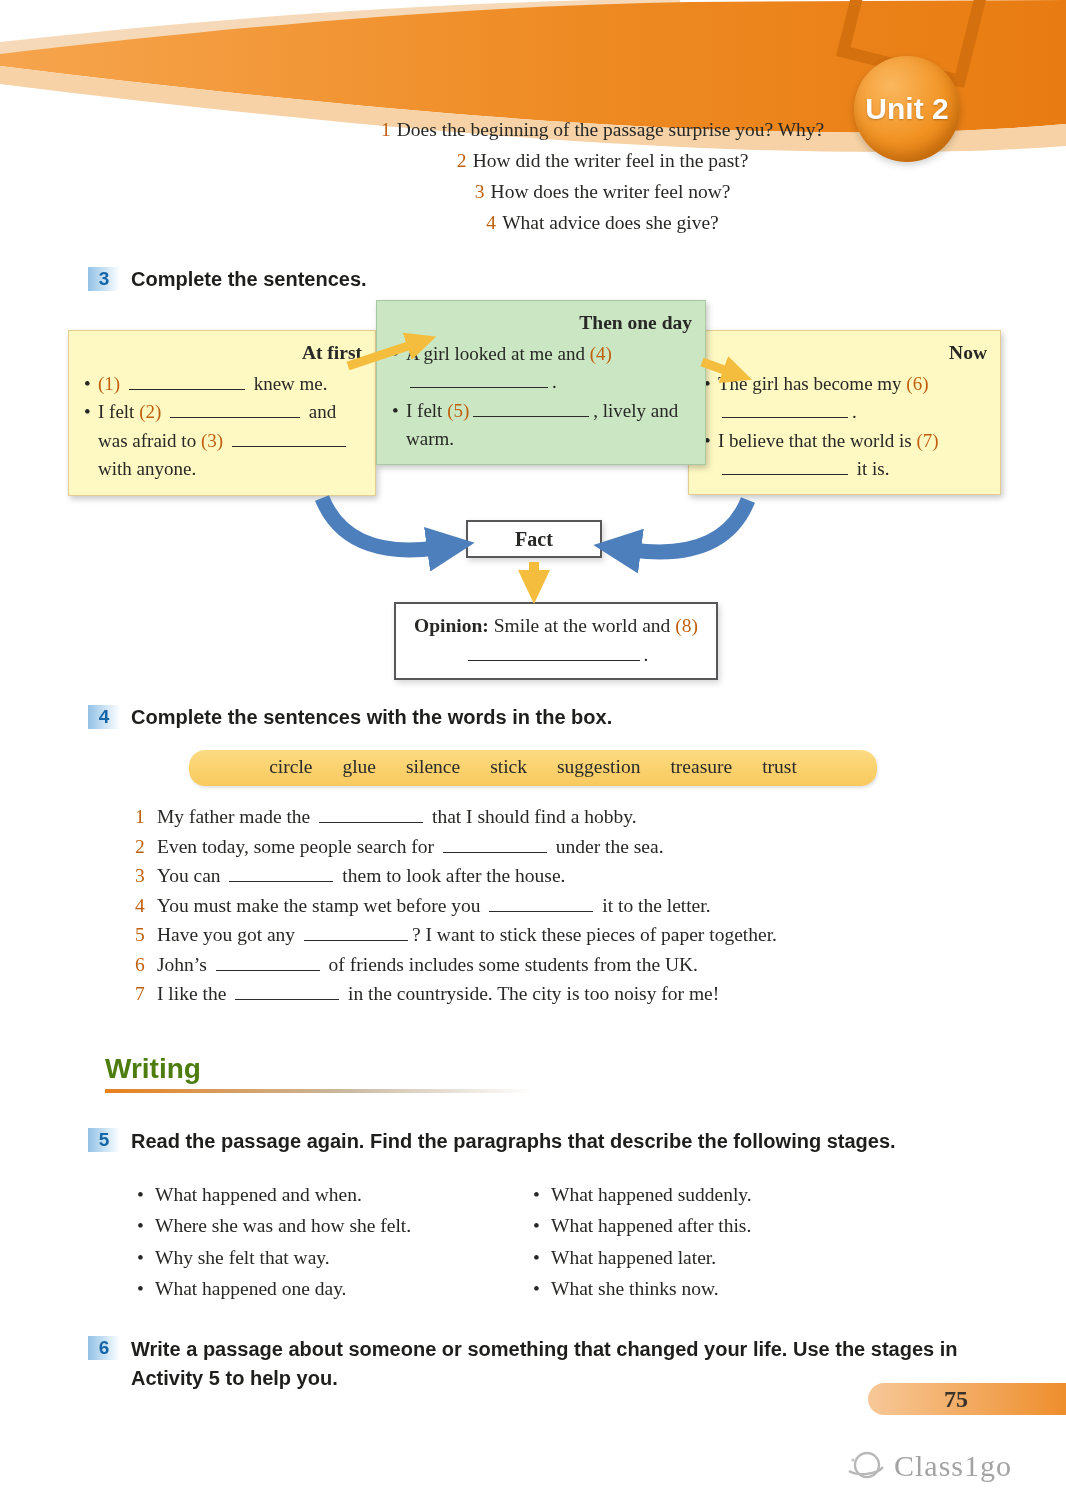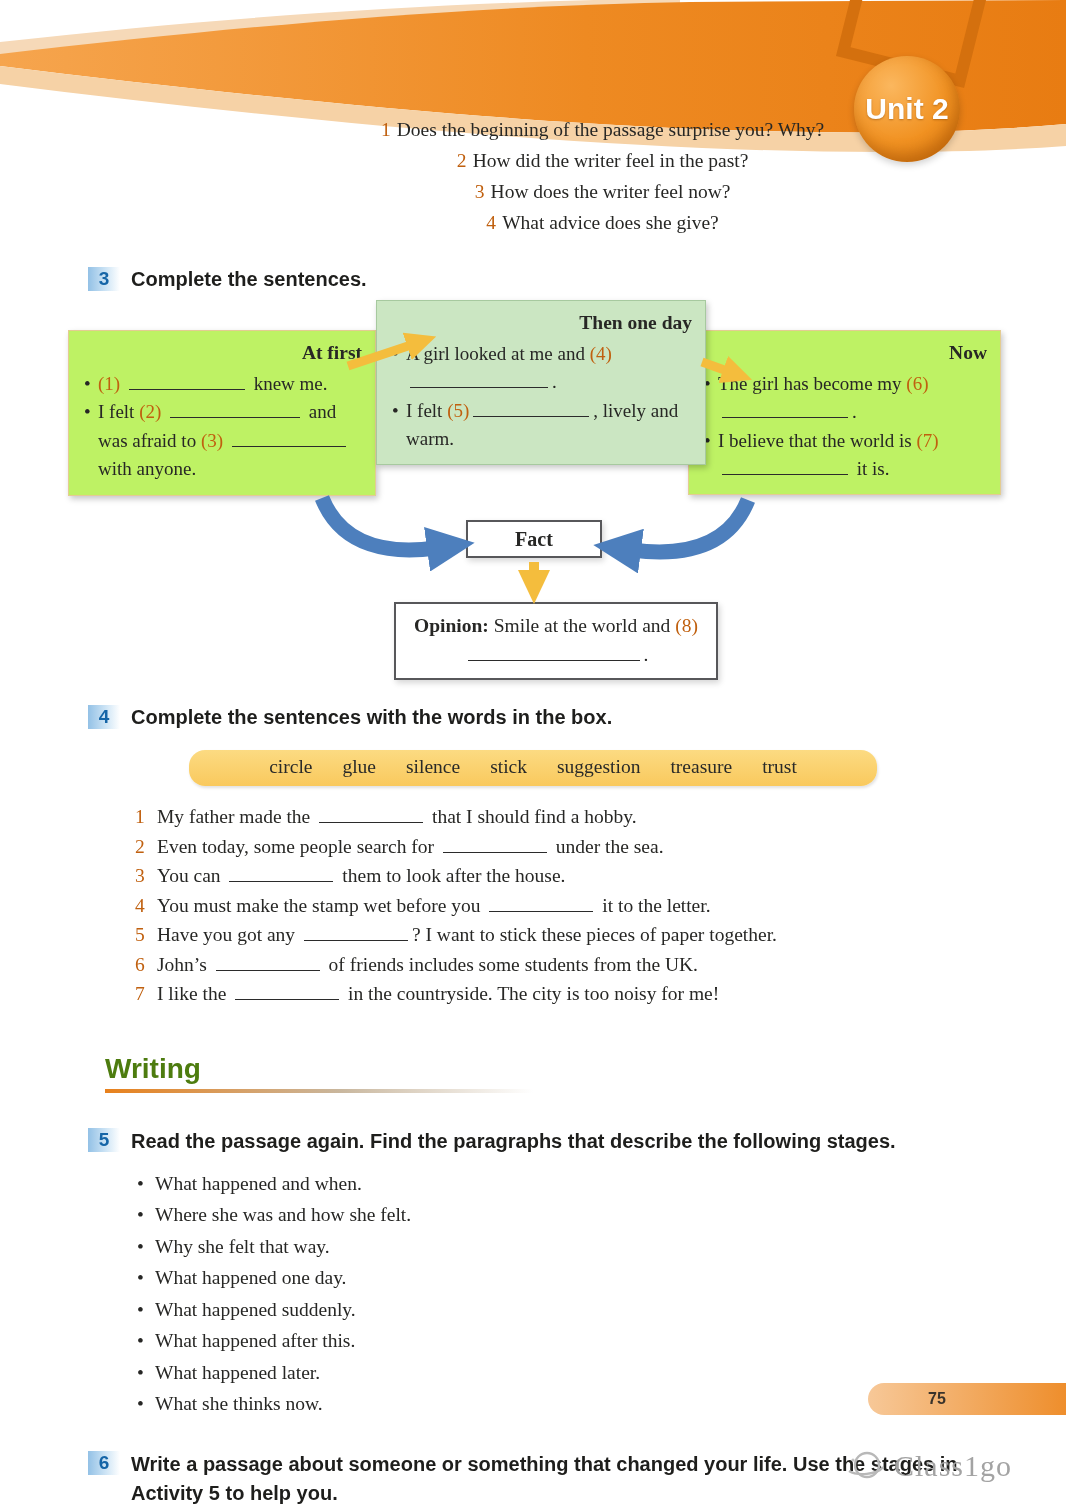--- a/index.html
+++ b/index.html
@@ -44,21 +44,21 @@
   .diagram { position:relative; height:388px; margin-top:8px; }
   .dbox {
     position:absolute; padding:8px 13px 10px;
     font-size:19px; line-height:28.5px;
     box-shadow:2px 3px 6px rgba(0,0,0,.22);
   }
   .dbox h4 { text-align:right; font-size:19.5px; margin-bottom:2px; }
   .dbox ul { list-style:none; }
   .dbox li { position:relative; padding-left:16px; }
   .dbox li::before { content:"\2022"; position:absolute; left:2px; }
-  .tan { background:#bef264; border:1px solid #e4cc92; }
+  .tan { background:#fef9c3; border:1px solid #e4cc92; }
   .green { background:#cbe6c2; border:1px solid #a7c99f; }
   .box-atfirst { left:68px; top:30px; width:308px; min-height:166px; z-index:1; }
   .box-then { left:376px; top:0; width:330px; min-height:156px; z-index:2; }
   .box-now { left:688px; top:30px; width:313px; min-height:160px; z-index:1; }
   .fact-box {
     position:absolute; left:466px; top:220px; width:136px; height:38px;
     background:#fff; border:2px solid #57575a; z-index:2;
     display:flex; align-items:center; justify-content:center;
     font-weight:bold; font-size:20px; box-shadow:2px 3px 6px rgba(0,0,0,.16);
   }
@@ -82,36 +82,36 @@
   
   .writing-title {
     margin:44px 0 0 105px; color:#4d7c0f;
     font-family:"Liberation Sans", sans-serif; font-weight:bold; font-size:28px;
   }
   .writing-rule {
     margin:4px 0 0 105px; width:428px; height:4px;
     background:linear-gradient(90deg,#e8811c 0%, #c9b79e 55%, rgba(255,255,255,0) 100%);
   }
   .act5-head { margin-top:34px; }
-  .bullets { display:flex; margin:12px 0 0 135px;flex-direction:column; }
+  .bullets { display:flex; margin:23px 0 0 135px; }
   .bullets .col { width:396px; }
   .bullets ul { list-style:none; }
   .bullets li { position:relative; padding-left:20px; font-size:19.5px; line-height:31.5px; }
   .bullets li::before { content:"\2022"; position:absolute; left:2px; }
   .act6-head { margin-top:30px; }
   
   .pagebar {
     position:absolute; right:0; top:1383px; width:198px; height:32px; z-index:2;
     border-radius:16px 0 0 16px;
     background:linear-gradient(90deg,#f7c898 0%, #ee8e2c 100%);
     display:flex; align-items:center;
   }
   .pagenum {
-    margin-left:60px; font-family:Liberation Sans, sans-serif;
-    font-weight:bold; font-size:16px; color:#3a332b;
+    margin-left:76px; font-family:Liberation Serif, serif;
+    font-weight:bold; font-size:24px; color:#3a332b;
   }
   .brand { position:absolute; top:1448px; right:54px; z-index:2; display:flex; align-items:center; gap:9px; }
   .brand-text { color:#a3a3a3; font-size:30px; letter-spacing:1px; font-family:"Liberation Serif", serif; }
 </style>
 </head>
 <body>
 
 <div class="page">
 
   <svg class="header-wave" width="1066" height="175" viewBox="0 0 1066 175">

